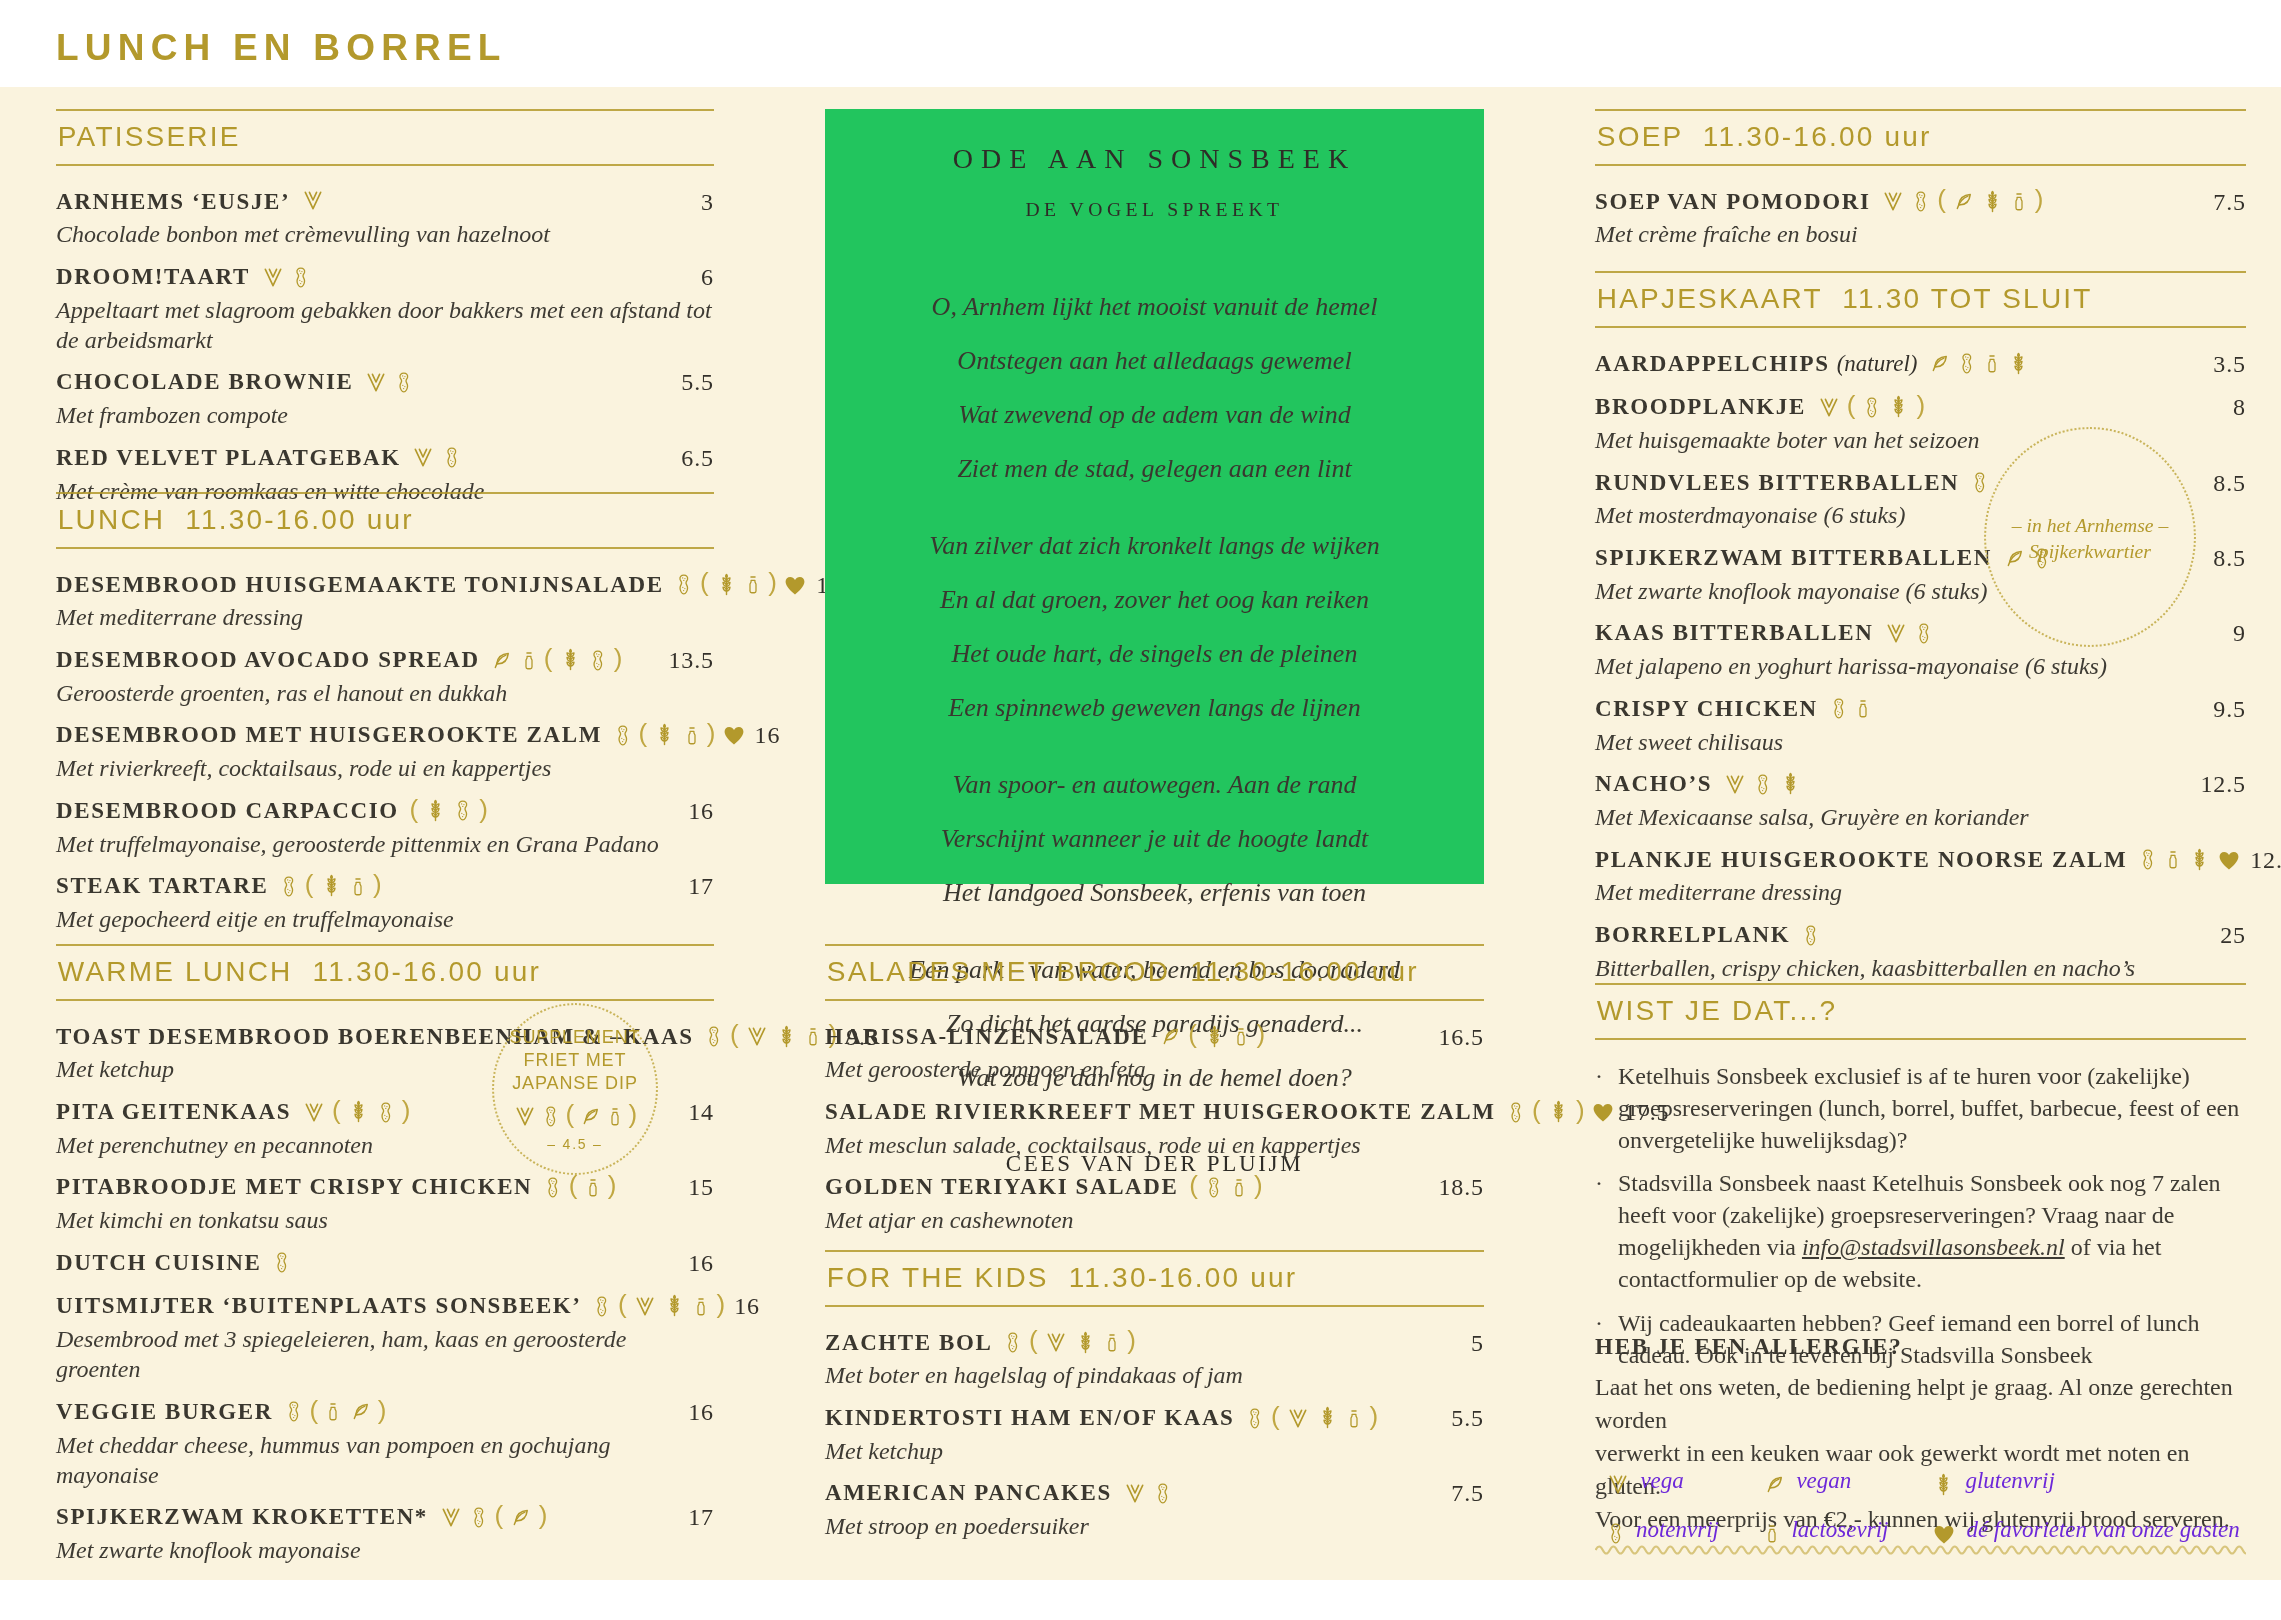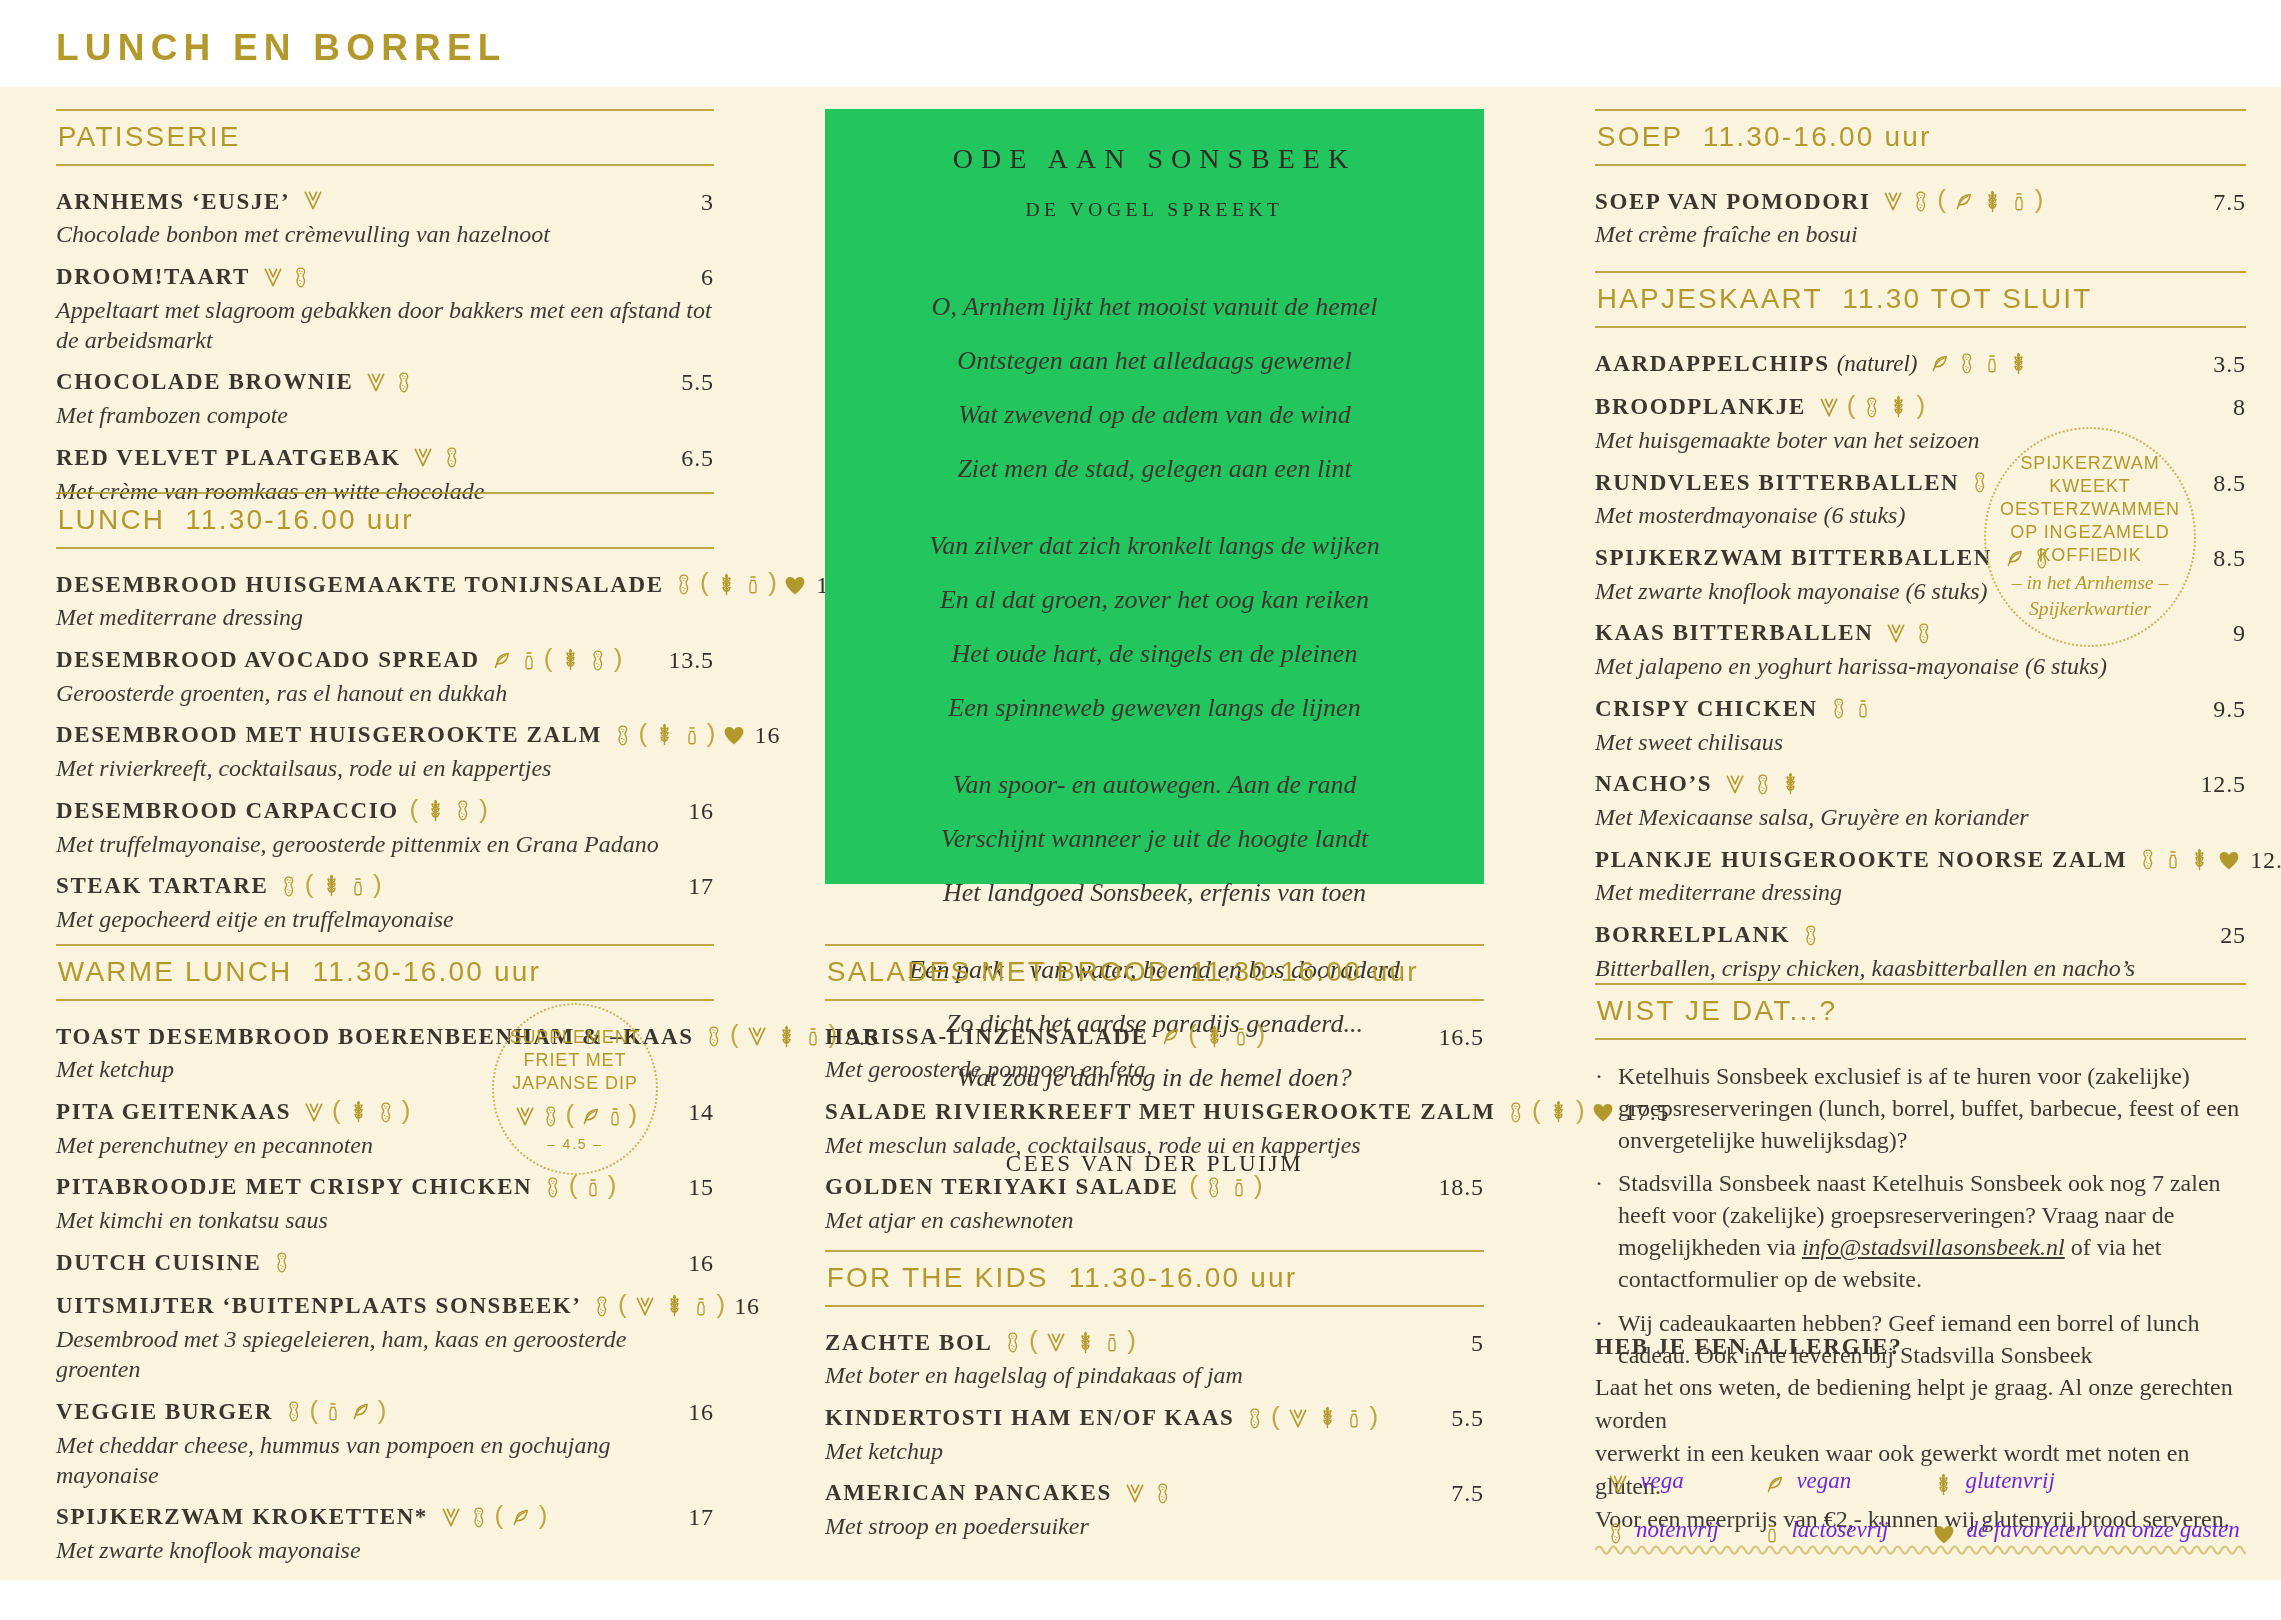--- a/index.html
+++ b/index.html
@@ -1670,25 +1670,20 @@
                 </span>
               </span>
               <span class="mi-price">25</span>
             </div>
             <div class="mi-desc">Bitterballen, crispy chicken, kaasbitterballen en nacho’s</div>
           </div>
         </div>
     </div>
 
     <div class="badge badge-spijkerzwam">
-      <div class="badge-title">SPIJKERZWAM
-KWEEKT
-OESTERZWAMMEN
-OP INGEZAMELD
-KOFFIEDIK</div>
       <div class="badge-sub">– in het Arnhemse –
 Spijkerkwartier</div>
     </div>
 
     <div class="sb" style="top:874px">
       <div class="sec">
         <div class="rule"></div>
         <h2>WIST JE DAT...?</h2>
         <div class="rule"></div>
       </div>

